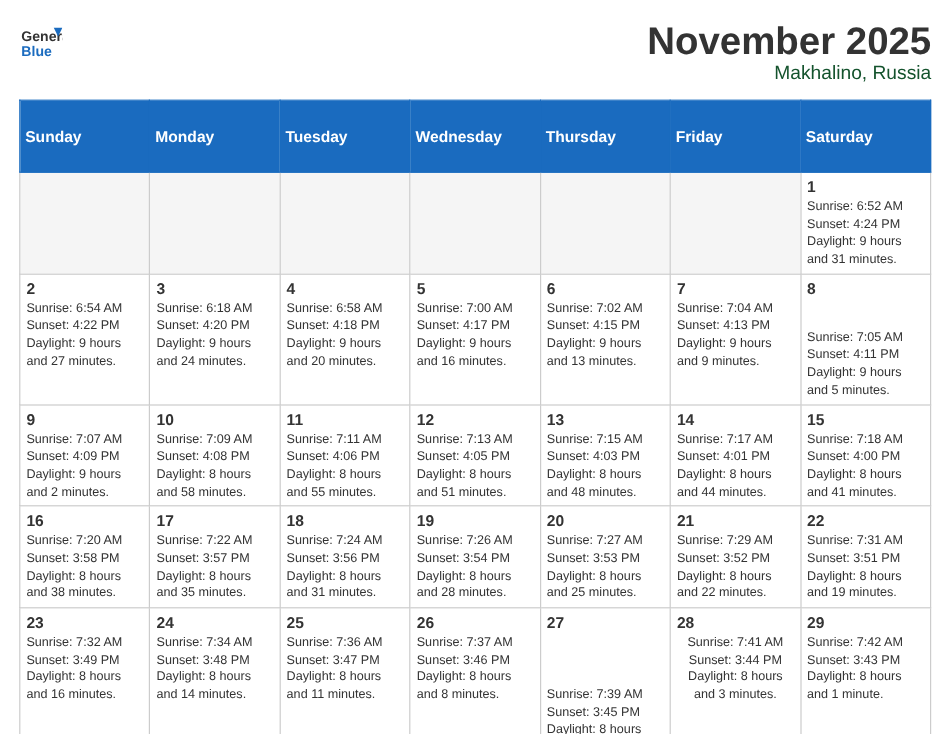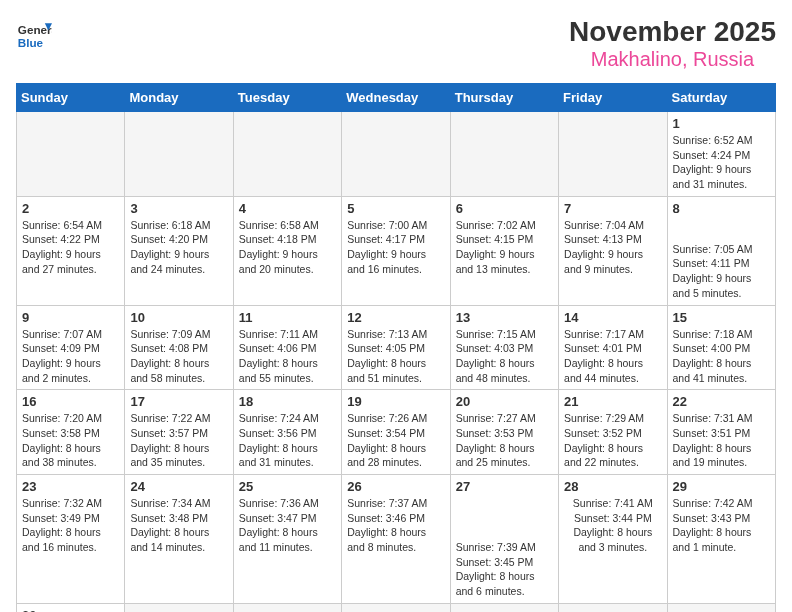--- a/index.html
+++ b/index.html
@@ -22,38 +22,37 @@
       gap: 4px;
     }
     .logo-icon {
       width: 36px;
       height: 36px;
     }
     .title-area {
       text-align: right;
     }
     .month-title {
-      font-size: 28px;
+      font-size: 32px;
       font-weight: bold;
       color: #333;
     }
     .location-title {
-      font-size: 20px;
-      color: #ec4899;
-      text-align: center;
+      font-size: 16px;
+      color: #14532d;
     }
     .calendar {
       width: 100%;
       border-collapse: collapse;
       border: 1px solid #ccc;
     }
     .calendar th {
       background: #1a6bbf;
       color: #fff;
-      padding: 6px 4px;
+      padding: 22px 4px;
       font-size: 13px;
       text-align: left;
       border: 1px solid #1a6bbf;
     }
     .calendar td {
       border: 1px solid #ccc;
       vertical-align: top;
       padding: 4px 5px;
       width: calc(100% / 7);
       min-height: 80px;

